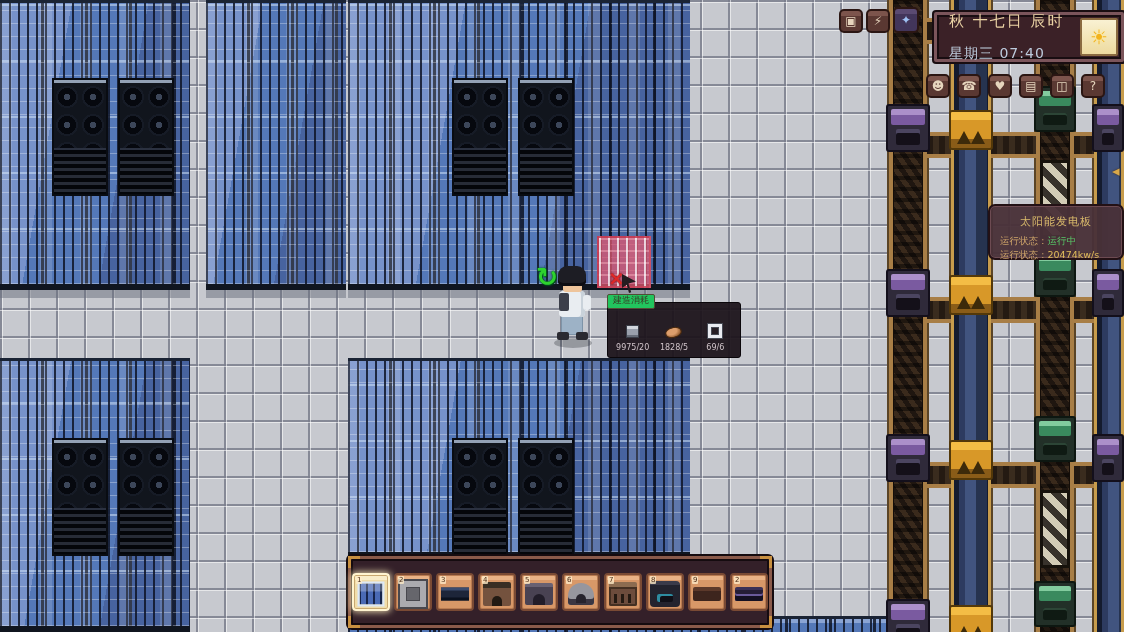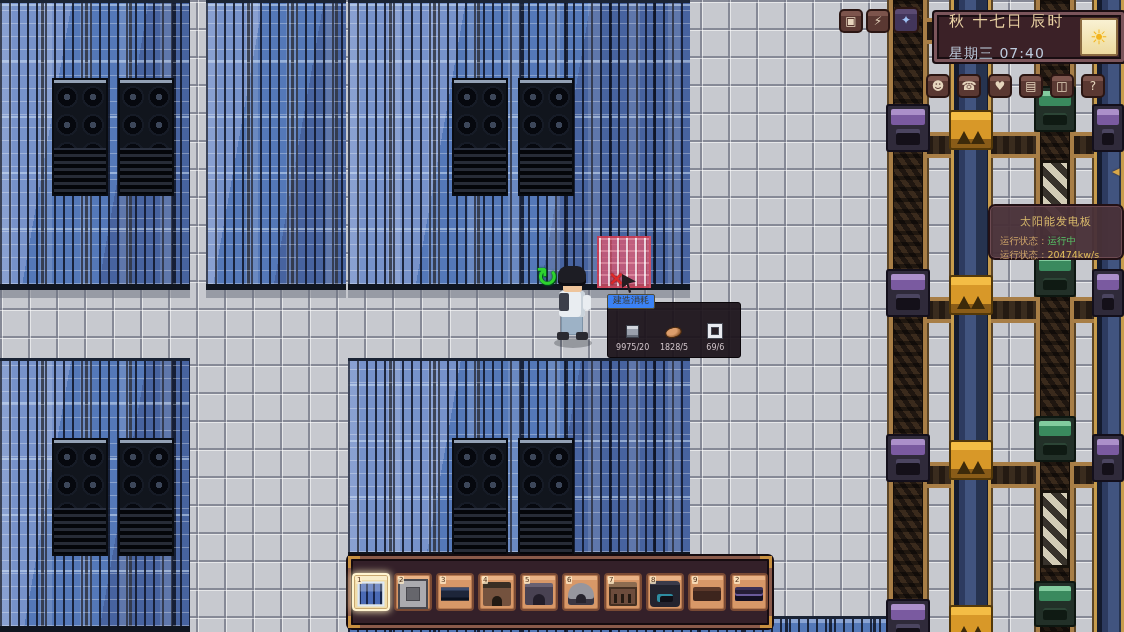--- a/index.html
+++ b/index.html
@@ -103,21 +103,21 @@
   .ch-arm   { left:33px; top:29px; width:8px; height:15px; background:#e9edf1; border-radius:3px; }
   .ch-legs  { left:11px; top:49px; width:22px; height:20px; background:#9db2c6; box-shadow:inset 0 0 0 1px #7e94a8; }
   .ch-shoe1 { left:7px;  top:66px; width:12px; height:8px; background:#2a2a31; border-radius:2px; }
   .ch-shoe2 { left:26px; top:66px; width:12px; height:8px; background:#2a2a31; border-radius:2px; }
 
   
   .build-tip { position:absolute; left:607px; top:302px; width:134px; height:56px;
     background:rgba(28,19,27,.94); border:1px solid #0b070b; border-radius:3px;
     display:flex; align-items:flex-end; justify-content:space-around; padding:6px 4px 5px; z-index:30; }
   .build-label { position:absolute; left:607px; top:294px; z-index:31; padding:1px 5px 2px;
-    background:#3b82f6; color:#3a3322; font-size:9px; line-height:1.1; border:1px solid #514c35; border-radius:2px; }
+    background:#22c55e; color:#3a3322; font-size:9px; line-height:1.1; border:1px solid #514c35; border-radius:2px; }
   .bt-item { display:flex; flex-direction:column; align-items:center; gap:5px; width:42px; }
   .bt-count { font-size:8px; color:#cfc3c8; letter-spacing:0; white-space:nowrap; }
   .it-stone { width:13px; height:13px; border:1px solid #3a3e48;
     background:linear-gradient(180deg,#d2d6dd 0 3px,#9aa0ac 3px 9px,#686e7a 9px); }
   .it-copper { width:17px; height:11px; border-radius:50%; border:1px solid #4a2a10; transform:rotate(-14deg);
     background:radial-gradient(ellipse at 40% 32%,#dd9e6c 0 40%,#8a5428 78%); }
   .it-frame { width:14px; height:14px; border:3px solid #e9ebf1; background:transparent;
     box-shadow:0 0 0 1px #474b55, inset 0 0 0 1px #474b55; }
 
   .info-tip { position:absolute; left:988px; top:204px; width:136px; height:56px;

